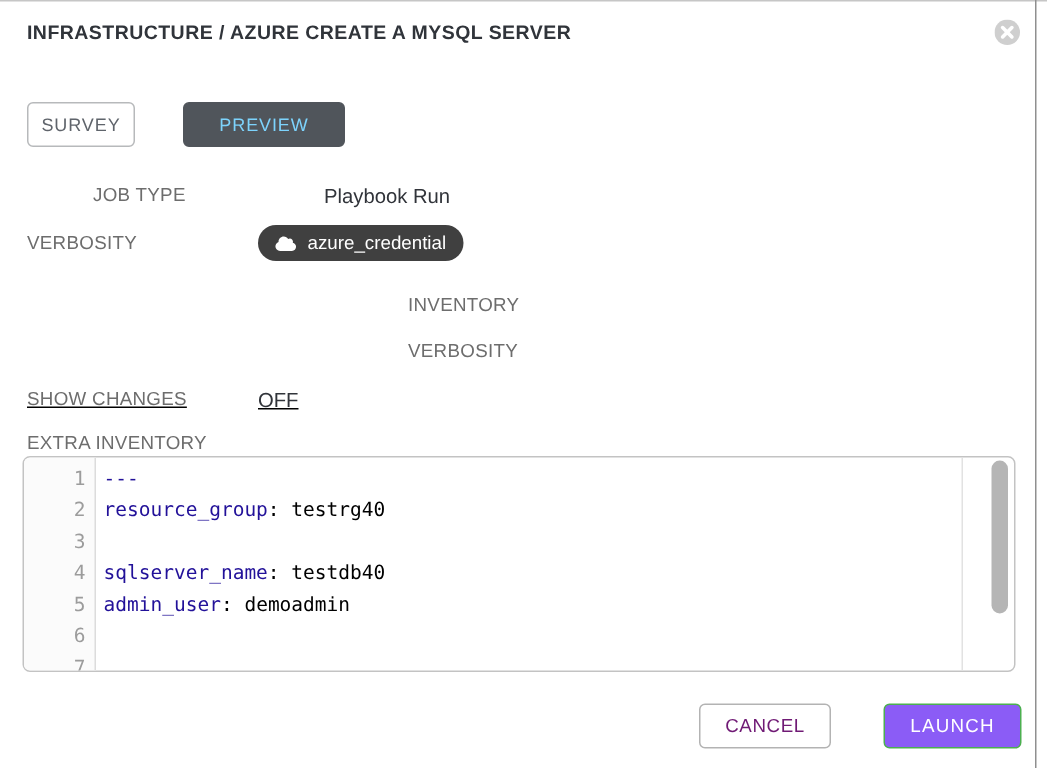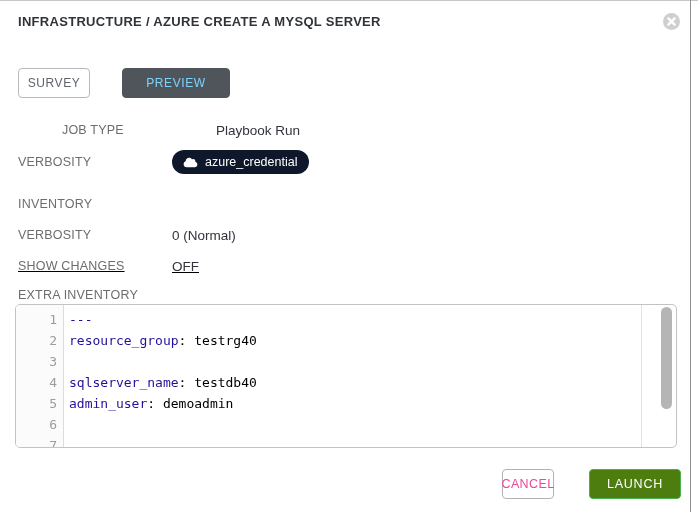--- a/index.html
+++ b/index.html
@@ -35,32 +35,32 @@
     display:inline-flex; align-items:center; justify-content:center;
     cursor:pointer;
   }
   .tab.survey { width:72px; background:#ffffff; border:1px solid #b7b9bb; color:#5f646b; }
   .tab.preview { width:108px; background:#50555b; border:1px solid #50555b; color:#7dd3fc; }
 
   .details { margin-top:24px; }
   .row { display:flex; align-items:center; }
   .row.r-text { height:16px; margin-bottom:12px;margin-left:44px; }
   .row.r-badge { height:24px; margin-bottom:22px; }
-  .row.r-mid { height:16px; margin-bottom:15px; }
+  .row.r-mid { height:16px; margin-bottom:15px;flex-direction:column; }
   .row.r-last { height:16px; margin-bottom:0;text-decoration:underline; }
   .lbl {
     width:154px; flex:0 0 154px;
     font-size:12.5px; color:#6d6d6d; letter-spacing:.2px;
   }
   .val { font-size:13.5px; color:#31343a; }
 
   .badge {
     display:inline-flex; align-items:center;
     height:24px; padding:0 12px 0 11px;
-    background:#0f172a; border-radius:12px;
+    background:#404040; border-radius:12px;
     color:#ffffff; font-size:12.5px;
   }
   .badge svg { margin-right:7px; }
 
   .ev-label { margin-top:14px; font-size:12.5px; color:#6d6d6d; letter-spacing:.2px; height:15px; }
 
   .editor {
     position:relative;
     margin-left:-3px; margin-top:1px;
     width:662px; height:144px;
@@ -95,25 +95,25 @@
     display:flex; justify-content:flex-end; align-items:center;
     gap:35px; padding-right:-1px;
   }
   .footer { padding-right:0; margin-right:-1px; }
   .btn {
     height:30px; border-radius:4px; cursor:pointer;
     font-family:"Liberation Sans", sans-serif;
     display:inline-flex; align-items:center; justify-content:center;
   }
   .btn.cancel {
-    width:52px; background:#ffffff; border:1px solid #b3b3b3;
-    color:#ec4899; font-size:12.5px; letter-spacing:.4px;
+    width:88px; background:#ffffff; border:1px solid #b3b3b3;
+    color:#701a75; font-size:12.5px; letter-spacing:.4px;
   }
   .btn.launch {
-    width:92px; background:#4d7c0f; border:1px solid #4CAF50;
+    width:92px; background:#8b5cf6; border:1px solid #4CAF50;
     color:#ffffff; font-size:12.5px; letter-spacing:.8px;
   }
 </style>
 </head>
 <body>
 
 <div class="modal">
   <div class="edge-top"></div>
   <div class="edge-right"></div>
 

